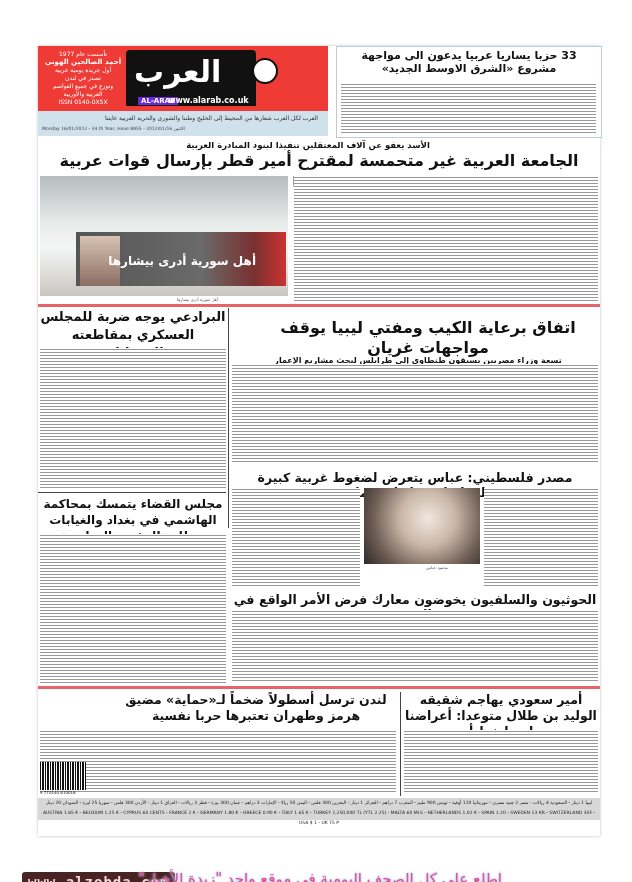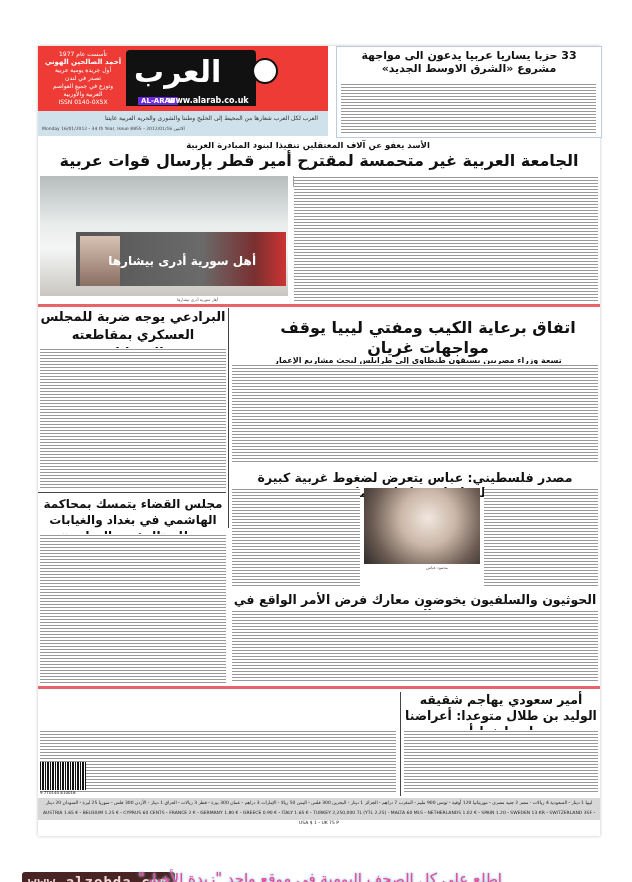--- a/index.html
+++ b/index.html
@@ -105,20 +105,21 @@
   <div class="headline ar" style="left:194px;top:546px;width:366px;font-size:12.5px;">الحوثيون والسلفيون يخوضون معارك فرض الأمر الواقع في اليمن</div>
   <div class="txt" style="position:absolute;left:194px;top:564px;width:366px;height:72px;"></div>
 
   <div class="rule-red" style="top:640px;"></div>
 
   <div class="headline ar" style="left:366px;top:646px;width:194px;font-size:12.5px;line-height:16px;">أمير سعودي يهاجم شقيقه الوليد بن طلال متوعدا: أعراضنا ومحارمنا خط أحمر</div>
   <div class="txt" style="position:absolute;left:366px;top:684px;width:194px;height:64px;"></div>
 
   <div class="vrule" style="left:362px;top:646px;height:104px;"></div>
 
+  <div class="headline ar" style="left:80px;top:646px;width:276px;font-size:12.5px;line-height:16px;">لندن ترسل أسطولاً ضخماً لـ«حماية» مضيق هرمز وطهران تعتبرها حربا نفسية</div>
   <div class="txt" style="position:absolute;left:2px;top:684px;width:356px;height:64px;"></div>
 
   <div class="barcode" style="left:2px;top:716px;width:46px;height:28px;"></div>
   <div class="caption" style="left:2px;top:744px;width:50px;font-size:4px;color:#111;">9 770140 810016</div>
 
   <div class="prices">
     <div class="ar" style="text-align:center;">ليبيا 1 دينار - السعودية 4 ريالات - مصر 2 جنيه مصري - موريتانيا 120 أوقية - تونس 900 مليم - المغرب 7 دراهم - الجزائر 1 دينار - البحرين 300 فلس - اليمن 50 ريالا - الإمارات 3 دراهم - عمان 300 بيزة - قطر 3 ريالات - العراق 1 دينار - الأردن 300 فلس - سوريا 25 ليرة - السودان 20 دينار</div>
     <div>AUSTRIA 1.65 € - BELGIUM 1.25 € - CYPRUS 60 CENTS - FRANCE 2 € - GERMANY 1.80 € - GREECE 0.90 € - ITALY 1.65 € - TURKEY 2,250,000 TL (YTL 2.25) - MALTA 60 MLS - NETHERLANDS 1.02 € - SPAIN 1.20 - SWEDEN 13 KR - SWITZERLAND 3SF - USA $ 1 - UK 75 P</div>
   </div>
 </div>

